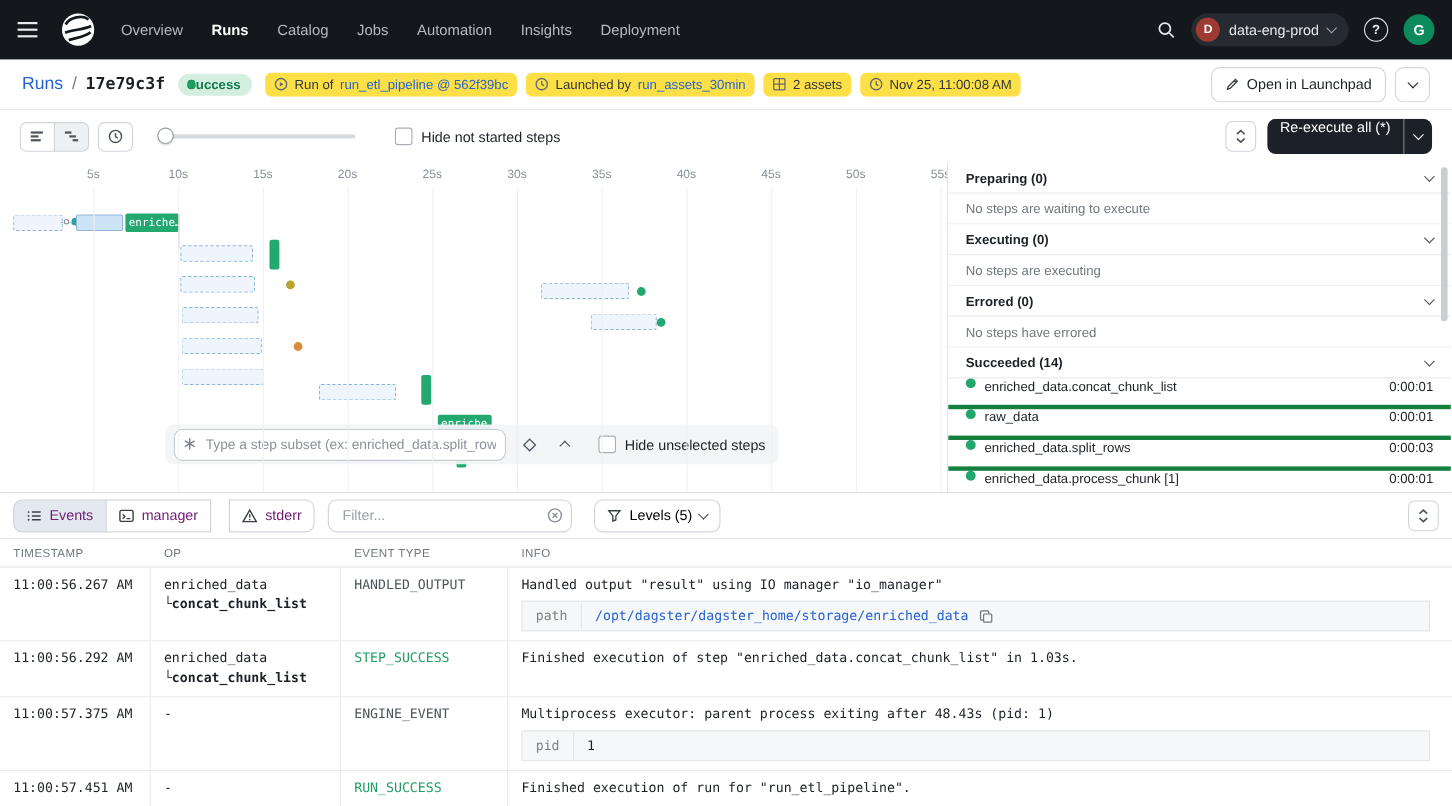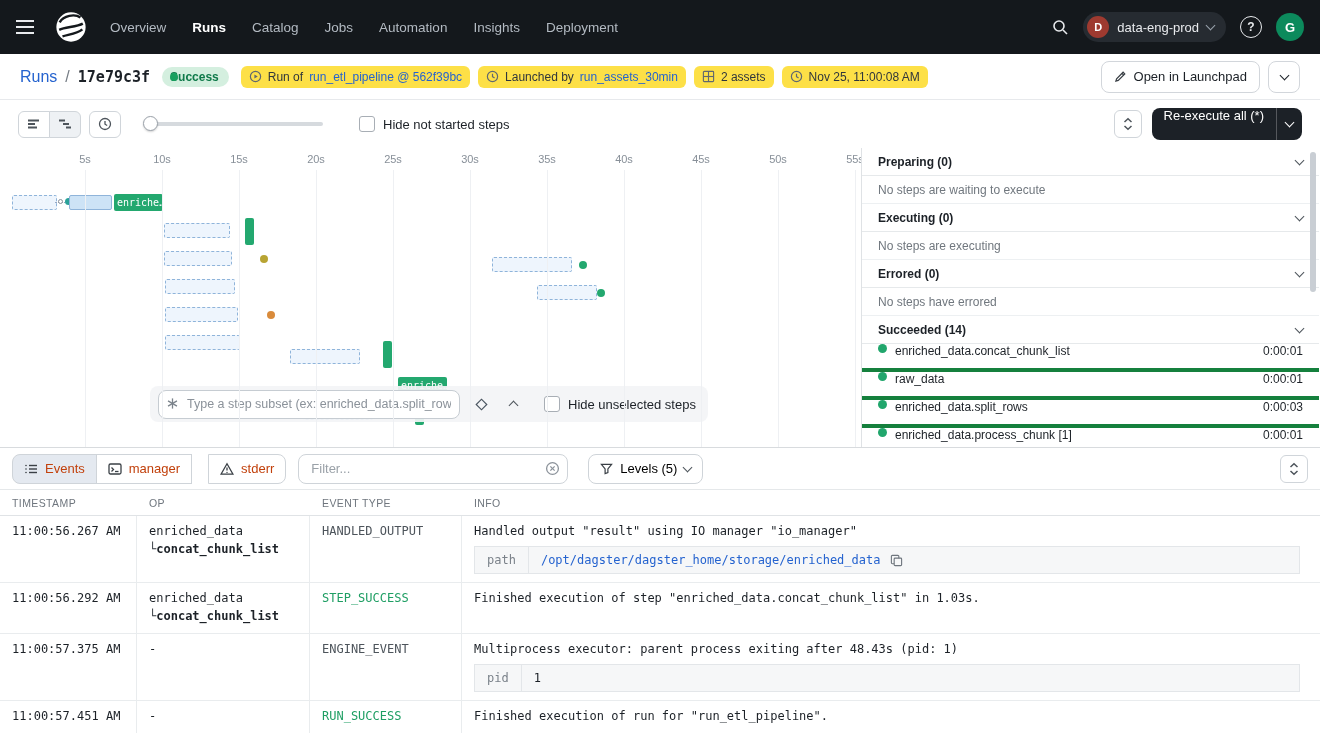--- a/index.html
+++ b/index.html
@@ -90,27 +90,27 @@
   .sec-header { height:28px; display:flex; align-items:center; justify-content:space-between; padding:0 16px; font-size:12px; font-weight:700; border-bottom:1px solid #e6e9eb; cursor:pointer;gap:23px; }
   .empty-row { height:28px; display:flex; align-items:center; padding:0 16px; font-size:12px; color:#70777e; border-bottom:1px solid #edf0f2; }
   .step-row { height:28px; display:flex; gap:8px; padding:0 16px; font-size:12px; border-bottom:4px solid #15803d; cursor:pointer; }
   .sdot { width:9px; height:9px; border-radius:50%; background:#21a66c; flex:none; }
   .sdur { margin-left:auto; color:#1c2127; }
   .panel-scrollbar { position:absolute; right:3px; top:4px; width:6px; height:140px; background:#c9ced4; border-radius:3px; cursor:pointer; }
 
   
   .logs-toolbar { height:42px; display:flex; align-items:center; gap:12px; padding:0 12px; border-bottom:1px solid #e5e8ea; }
   .log-tabs { display:flex; }
-  .log-tab { height:30px; display:inline-flex; align-items:center; gap:7px; border:1px solid #cfd4d9; background:#fff; padding:0 11px; font-size:13px; color:#c2410c; cursor:pointer; margin-left:-1px; }
+  .log-tab { height:30px; display:inline-flex; align-items:center; gap:7px; border:1px solid #cfd4d9; background:#fff; padding:0 11px; font-size:13px; color:#701a75; cursor:pointer; margin-left:-1px; }
   .log-tab:first-child { border-radius:8px 0 0 8px; margin-left:0; }
   .log-tab:last-child { border-radius:0 8px 8px 0;margin-left:16px; }
   .log-tab.active { background:#e4e9f0; }
   .log-tab .i { color:#3a4046; display:flex; }
   .filter-wrap { position:relative; }
-  .filter-input { width:270px; height:30px; border:1px solid #cfd4d9; border-radius:8px; padding:0 30px 0 12px; font-size:13px; outline:none; }
+  .filter-input { width:222px; height:30px; border:1px solid #cfd4d9; border-radius:8px; padding:0 30px 0 12px; font-size:13px; outline:none; }
   .filter-input::placeholder { color:#9aa1a8; }
   .filter-clear { position:absolute; right:8px; top:7px; background:none; border:none; color:#8b929a; cursor:pointer; display:flex; }
   .levels-btn { height:30px; display:inline-flex; align-items:center; gap:7px; border:1px solid #cfd4d9; background:#fff; border-radius:8px; padding:0 11px; font-size:13px; cursor:pointer; margin-left:8px; }
   .levels-btn .i { color:#3a4046; display:flex; }
   .logs-right { margin-left:auto; }
 
   .log-header { display:grid; grid-template-columns:137px 173px 152px 1fr; border-bottom:1px solid #e0e3e6; height:26px; align-items:center; }
   .hcell { font-size:10.5px; letter-spacing:.4px; color:#6f767e; padding:0 12px; text-transform:uppercase; }
   .log-body { height:217px; overflow:hidden; font-family:"DejaVu Sans Mono", monospace; font-size:12px; }
   .lrow { display:grid; grid-template-columns:137px 173px 152px 1fr; border-bottom:1px solid #e9ecee; }

